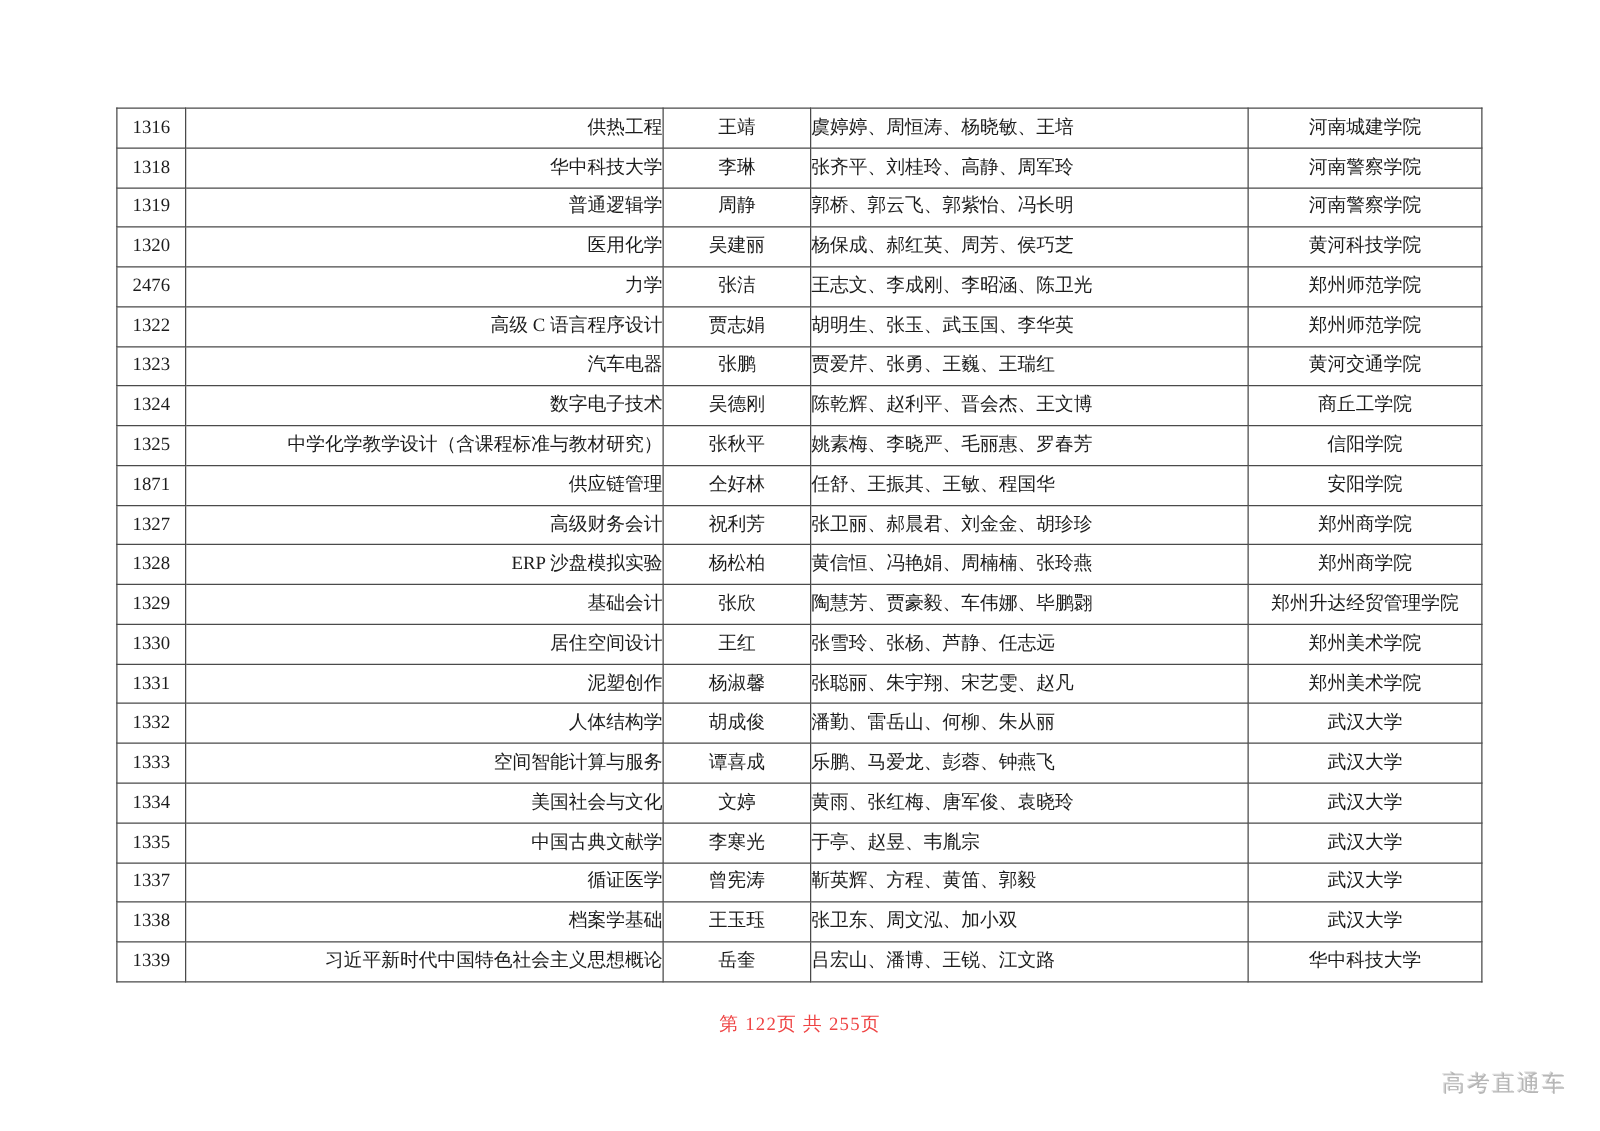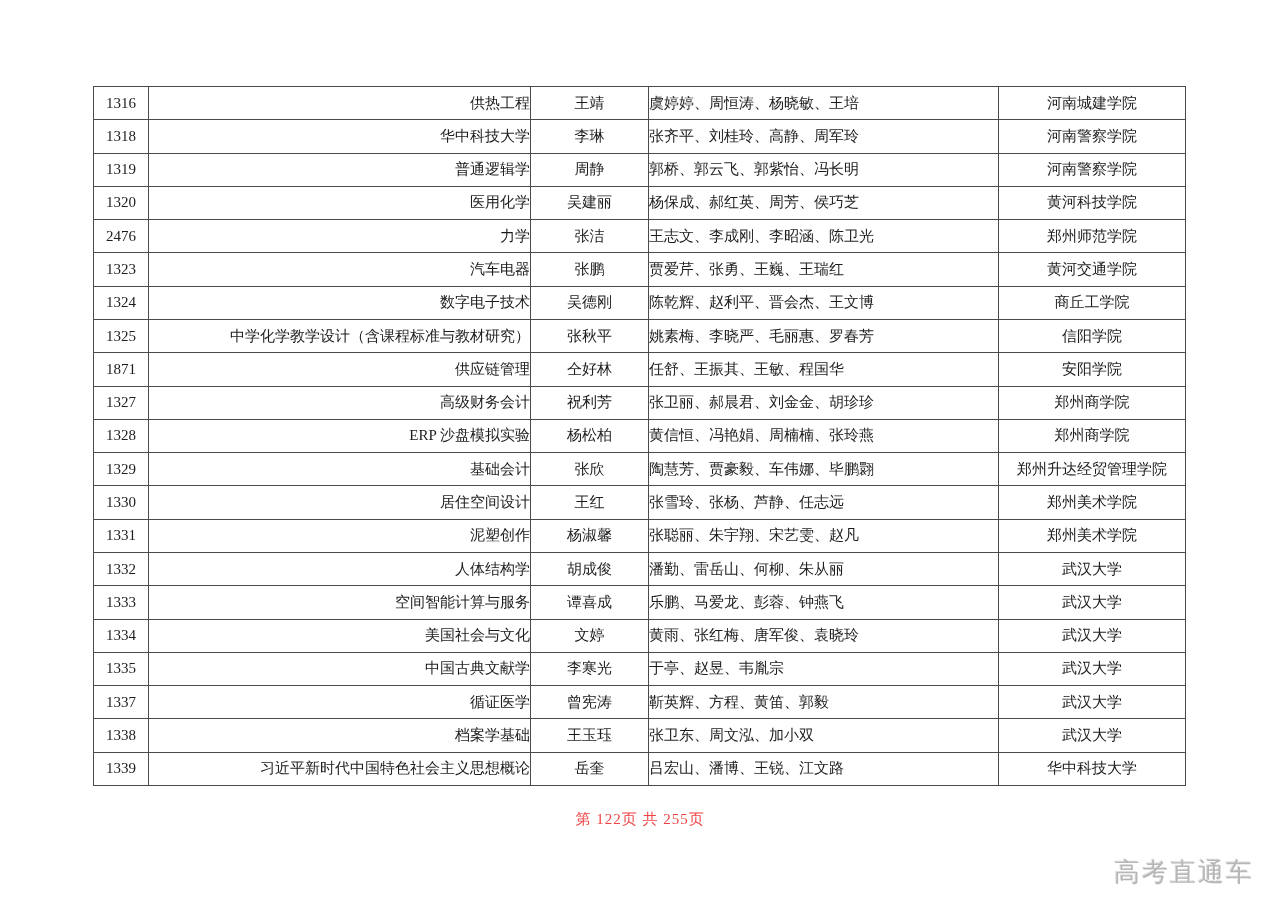--- a/index.html
+++ b/index.html
@@ -52,21 +52,21 @@
     text-align: center;
     font-size: 15px;
     color: #ef4444;
     letter-spacing: 1px;
   }
 
   .watermark {
     position: absolute;
     top: 855px;
     right: 26px;
-    font-size: 26px;
+    font-size: 18px;
     letter-spacing: 2px;
     color: #b6b6b6;
     font-family: "Liberation Sans", "DejaVu Sans", sans-serif;
     text-shadow: 1px 1px 0 #ffffff, -1px -1px 0 #dcdcdc;
     user-select: none;
   }
 </style>
 </head>
 <body>
 
@@ -110,20 +110,27 @@
       <td class="c-inst">黄河科技学院</td>
     </tr>
         <tr>
       <td class="c-no">2476</td>
       <td class="c-course">力学</td>
       <td class="c-leader">张洁</td>
       <td class="c-team">王志文、李成刚、李昭涵、陈卫光</td>
       <td class="c-inst">郑州师范学院</td>
     </tr>
         <tr>
+      <td class="c-no">1322</td>
+      <td class="c-course">高级 C 语言程序设计</td>
+      <td class="c-leader">贾志娟</td>
+      <td class="c-team">胡明生、张玉、武玉国、李华英</td>
+      <td class="c-inst">郑州师范学院</td>
+    </tr>
+        <tr>
       <td class="c-no">1323</td>
       <td class="c-course">汽车电器</td>
       <td class="c-leader">张鹏</td>
       <td class="c-team">贾爱芹、张勇、王巍、王瑞红</td>
       <td class="c-inst">黄河交通学院</td>
     </tr>
         <tr>
       <td class="c-no">1324</td>
       <td class="c-course">数字电子技术</td>
       <td class="c-leader">吴德刚</td>

